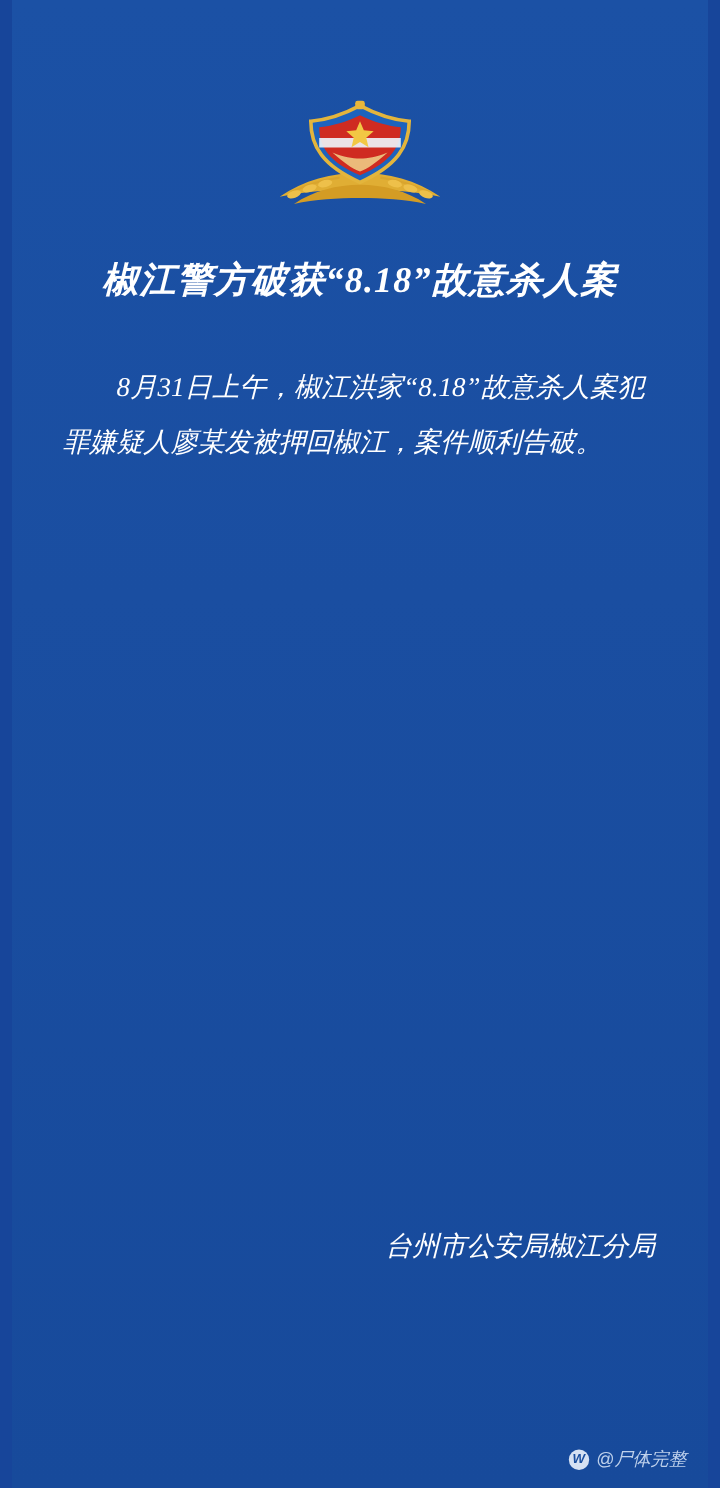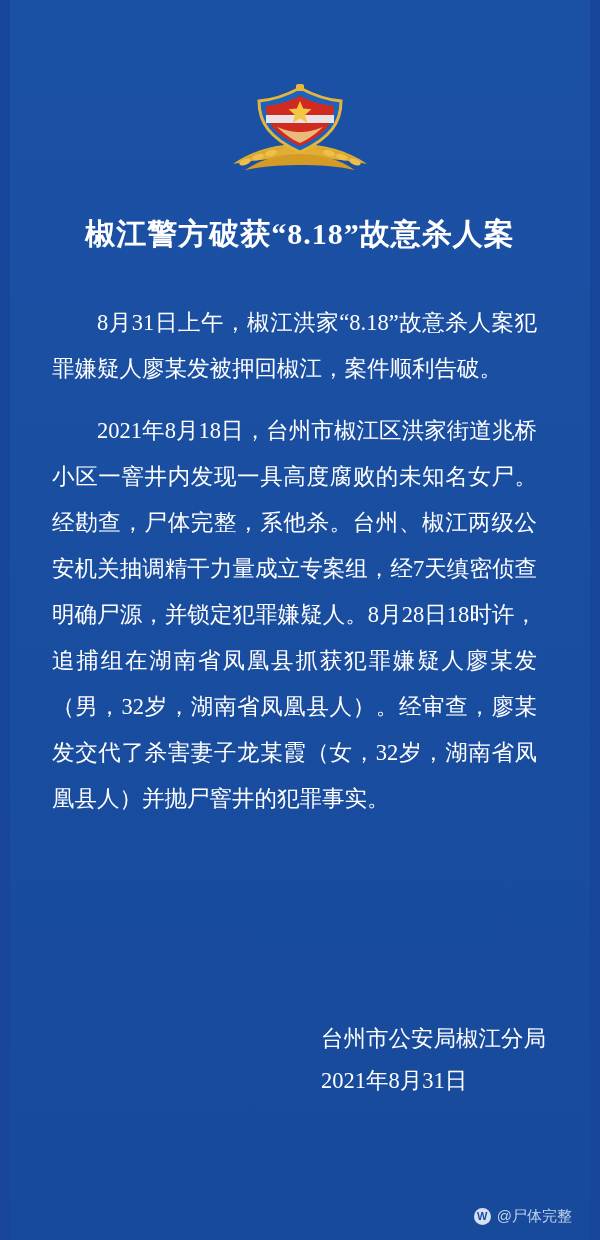--- a/index.html
+++ b/index.html
@@ -14,20 +14,21 @@
     overflow: hidden;
   }
   .page {
     position: relative;
     width: 600px;
     height: 1240px;
     background:
       linear-gradient(180deg, #1b51a5 0%, #1a4ea1 40%, #174a9b 100%);
     box-sizing: border-box;
     overflow: hidden;
+    font-style: italic;
   }
   
   .page::before {
     content: "";
     position: absolute;
     inset: 0;
     border-left: 10px solid #17459a;
     border-right: 10px solid #17459a;
     pointer-events: none;
   }
@@ -159,26 +160,24 @@
 
         <rect x="71" y="2" width="8" height="7" rx="2" fill="#e8b63a"></rect>
       </svg>
     </div>
   </div>
 
   <div class="doc-title">椒江警方破获“8.18”故意杀人案</div>
 
   <div class="body-text">
     <p>8月31日上午，椒江洪家“8.18”故意杀人案犯罪嫌疑人廖某发被押回椒江，案件顺利告破。</p>
-    <p>2021年8月18日，台州市椒江区洪家街道兆桥小区一窨井内发现一具高度腐败的未知名女尸。经勘查，尸体完整，系他杀。台州、椒江两级公安机关抽调精干力量成立专案组，经7天缜密侦查明确尸源，并锁定犯罪嫌疑人。8月28日18时许，追捕组在湖南省凤凰县抓获犯罪嫌疑人廖某发（男，32岁，湖南省凤凰县人）。经审查，廖某发交代了杀害妻子龙某霞（女，32岁，湖南省凤凰县人）并抛尸窨井的犯罪事实。</p>
   </div>
 
   <div class="signature">
     <div>台州市公安局椒江分局</div>
-    <div>2021年8月31日</div>
   </div>
 
   <div class="footer">
     <span class="weibo-icon">W</span>
     <span>@尸体完整</span>
   </div>
 
 </div>
 
 </body></html>

